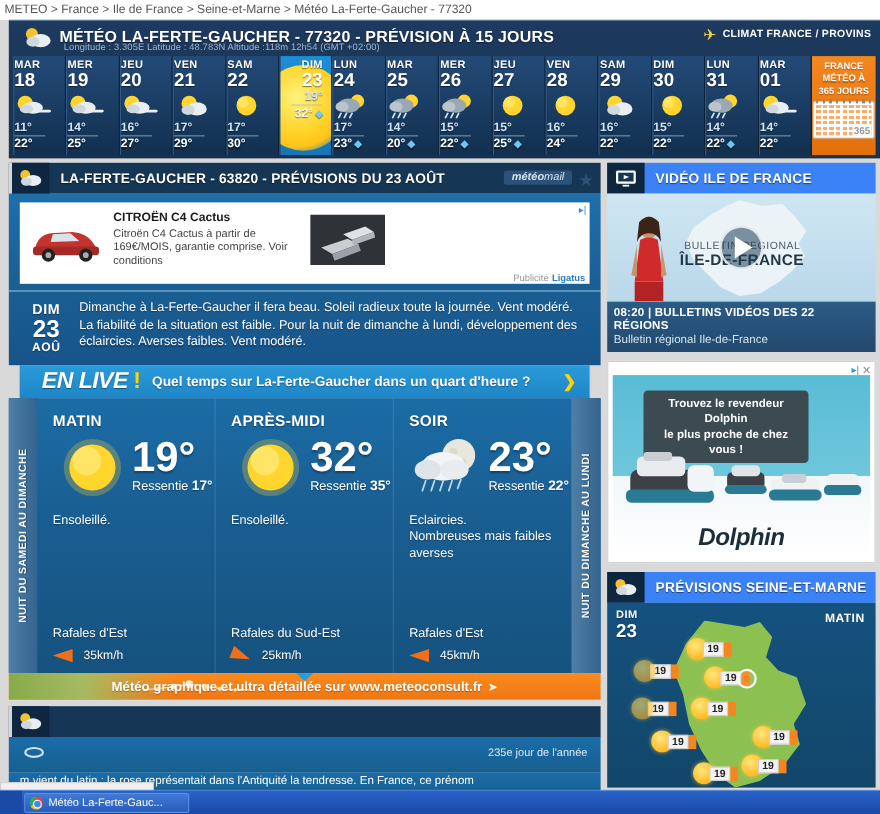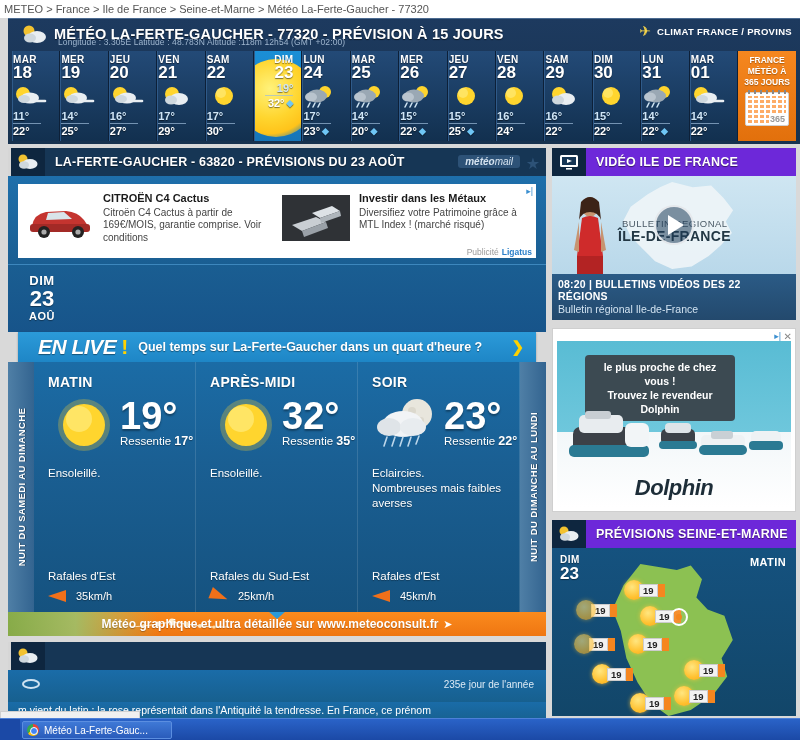--- a/index.html
+++ b/index.html
@@ -120,21 +120,21 @@
     flex: 0 0 58px;
     background: linear-gradient(#f5871f, #e2700c);
     display: flex; flex-direction: column; align-items: center;
     padding-top: 4px;
   }
   .day365 .l {
     color: #fff; font-size: 8.5px; font-weight: bold; line-height: 11px; text-align: center;
     text-shadow: 0 1px 1px rgba(0,0,0,.3);
   }
   .cal {
-    margin-top: 4px; width: 44px; height: 34px;
+    margin-top: 4px; width: 56px; height: 34px;
     background: #fff; border: 1px solid #d0d0d0; position: relative;
     border-radius: 2px;
   }
   .cal:before {
     content:''; position:absolute; left:2px; right:2px; top:-3px; height:4px;
     background: repeating-linear-gradient(90deg,#888 0 2px,transparent 2px 6px);
   }
   .calgrid { position:absolute; left:2px; top:3px; right:2px; bottom:2px;
     background: repeating-linear-gradient(90deg,#e8622a 0 4px,#fff 4px 6px),
                 repeating-linear-gradient(0deg,#e8622a 0 3px,#fff 3px 5px);
@@ -319,21 +319,21 @@
     background: linear-gradient(#1a6ca8,#17608f);
     color: #fff; font-size: 10.5px; padding: 2px 10px 6px 10px;
     white-space: nowrap; overflow: hidden;
   }
 
   
   .side {
     position: absolute; left: 552px; top: 130px; width: 244px;
   }
   .side-head {
-    height: 28px; background: #6d28d9; display: flex; align-items: center;
+    height: 28px; background: #3b82f6; display: flex; align-items: center;
   }
   .side-head .hico {
     width: 34px; height: 28px; background: #0e263f;
     display:flex; align-items:center; justify-content:center;
   }
   .side-head .htxt {
     color: #fff; font-size: 12.5px; font-weight: bold; margin-left: 10px;
     letter-spacing: .2px; text-shadow: 0 1px 1px rgba(0,0,0,.5);
   }
 
@@ -791,39 +791,36 @@
         <div class="ad-unit">
           <div class="ad-img">
             <svg width="68" height="46" viewBox="0 0 68 46">
               <rect width="68" height="46" fill="#2f3236"></rect>
               <polygon points="10,30 34,22 44,27 20,36" fill="#c9ced3"></polygon>
               <polygon points="20,36 44,27 46,33 22,42" fill="#9aa1a8"></polygon>
               <polygon points="30,18 50,11 58,16 38,23" fill="#dde2e6"></polygon>
               <polygon points="38,23 58,16 59,21 39,28" fill="#aeb5bb"></polygon>
             </svg>
           </div>
-          <div class="ad-txt">
-            <span class="t">Investir dans les Métaux</span>
-            <span>Diversifiez votre Patrimoine grâce à MTL Index ! (marché risqué)</span>
-          </div>
         </div>
 
         <div class="adpub">
           <span>Publicité</span>
           <span class="ligatus">Ligatus</span>
         </div>
       </div>
     </div>
 
     <div class="summary">
       <div class="sum-date">
         <div class="d1">DIM</div>
         <div class="d2">23</div>
         <div class="d3">AOÛ</div>
       </div>
+      <div class="sum-txt">Dimanche à La-Ferte-Gaucher il fera beau. Soleil radieux toute la journée. Vent modéré. La fiabilité de la situation est faible. Pour la nuit de dimanche à lundi, développement des éclaircies. Averses faibles. Vent modéré.</div>
     </div>
 
     <div class="enlive">
       <span class="el">EN LIVE</span>
       <span class="ex">!</span>
       <span class="q">Quel temps sur La-Ferte-Gaucher dans un quart d'heure ?</span>
       <span class="arr">❯</span>
     </div>
 
     <div class="panels">
@@ -1000,22 +997,22 @@
         <span>BULLETINS VIDÉOS DES 22 RÉGIONS</span>
       </div>
       <div class="l2">Bulletin régional Ile-de-France</div>
     </div>
 
     <div class="sidead">
       <div class="bg"></div>
       <div class="adc">▸|</div>
       <div class="adx">✕</div>
       <div class="bubble">
+        <div>Trouvez le revendeur Dolphin</div>
         <div>le plus proche de chez vous !</div>
-        <div>Trouvez le revendeur Dolphin</div>
       </div>
       <svg class="robots" viewBox="0 0 220 60">
         <g>
           <rect x="8" y="20" width="72" height="26" rx="7" fill="#3c4148"></rect>
           <rect x="14" y="8" width="44" height="18" rx="5" fill="#e8ecef"></rect>
           <rect x="20" y="4" width="26" height="8" rx="3" fill="#c8ced3"></rect>
           <rect x="4" y="38" width="80" height="12" rx="5" fill="#2b7a93"></rect>
           <rect x="60" y="16" width="24" height="24" rx="6" fill="#f2f5f7"></rect>
         </g>
         <g>

